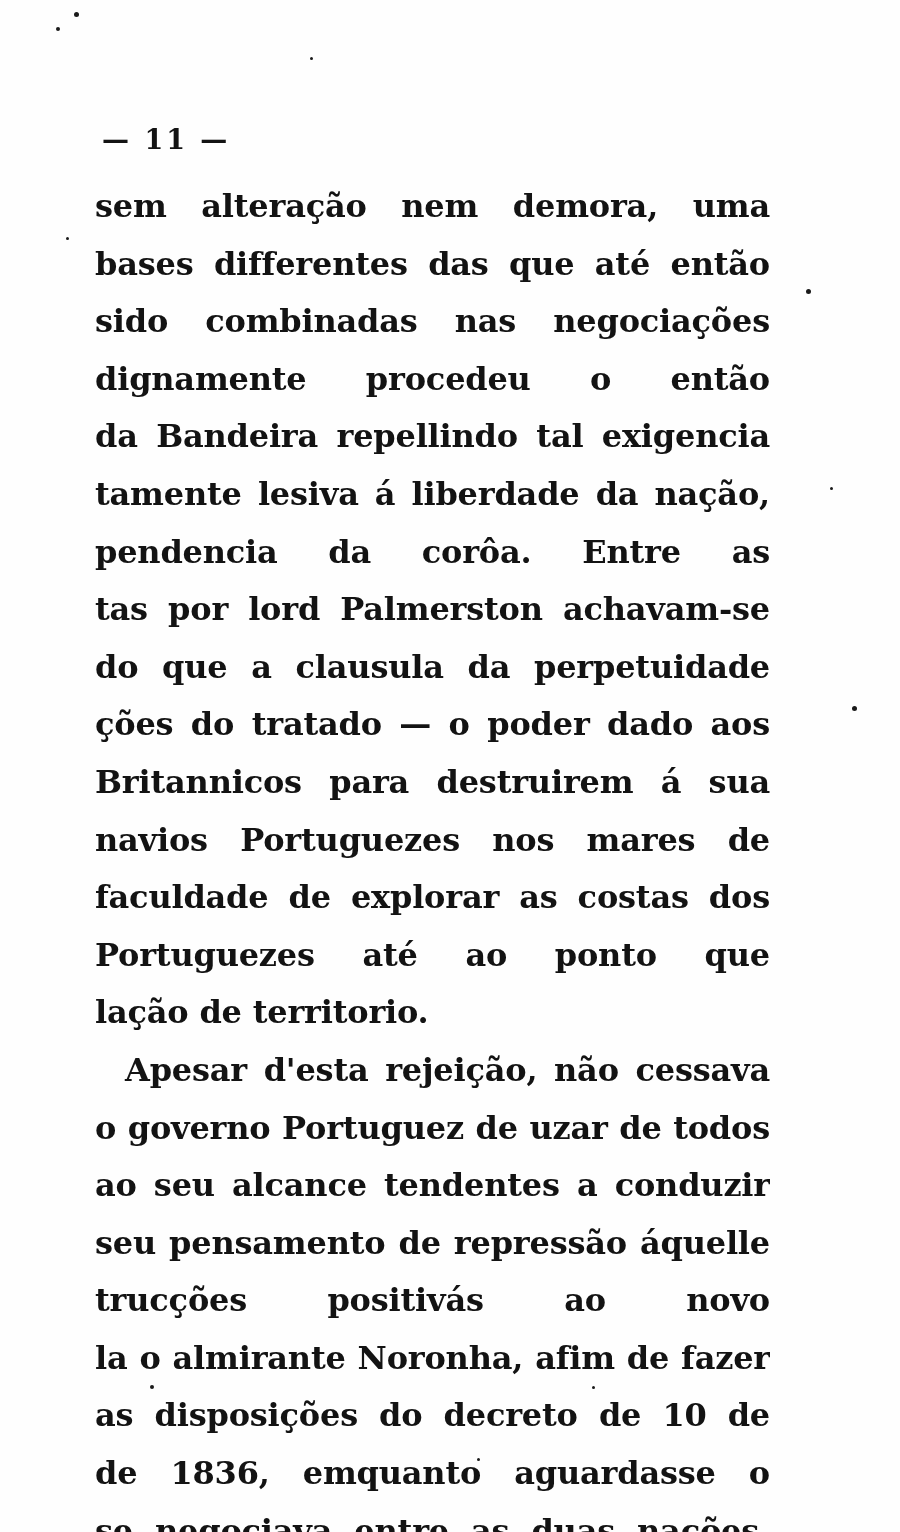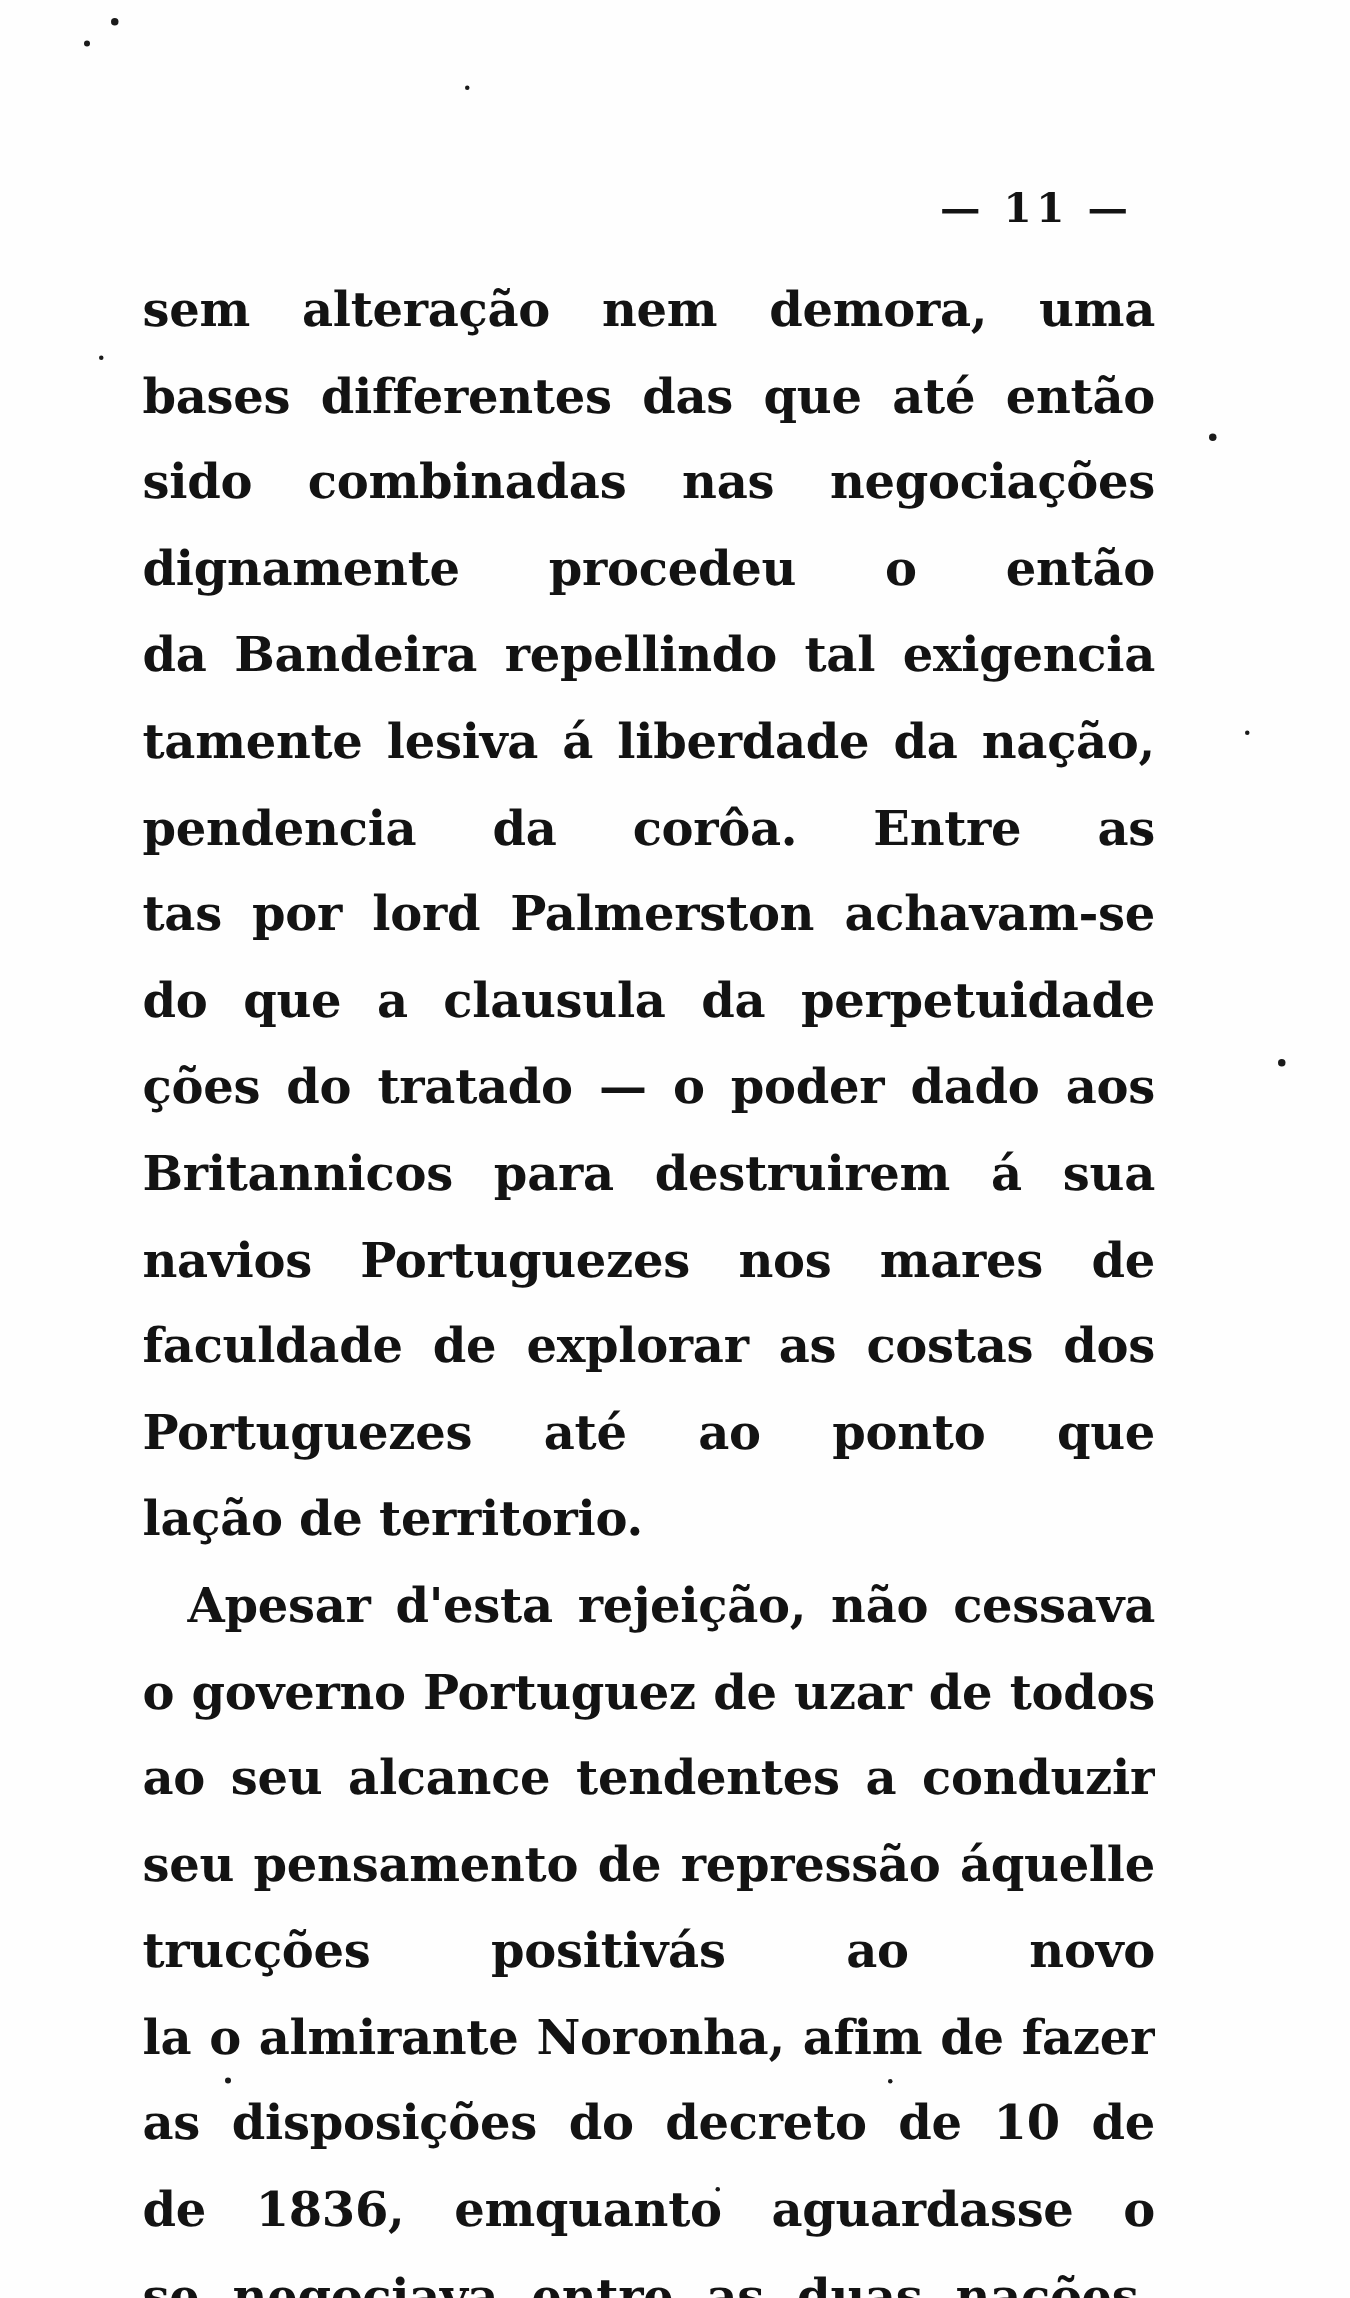--- a/index.html
+++ b/index.html
@@ -13,23 +13,23 @@
     height: 1532px;
     background: #fefefe;
     color: #131313;
     font-family: "DejaVu Serif", serif;
     font-weight: 700;
     overflow: hidden;
   }
   .page-number {
     position: absolute;
     top: 124px;
-    left: 80px;
+    left: 102px;
     width: 675px;
-    text-align: right;
+    text-align: left;
     font-size: 27px;
     letter-spacing: 3px;
   }
   .text-block {
     position: absolute;
     top: 169px;
     left: 95px;
     width: 675px;
   }
   .line {

